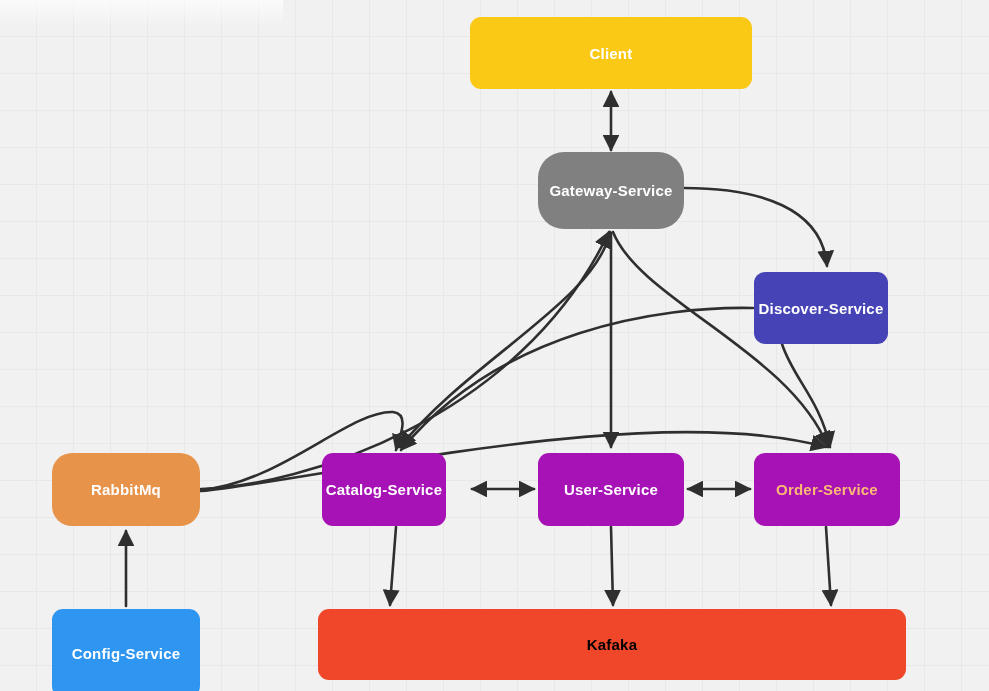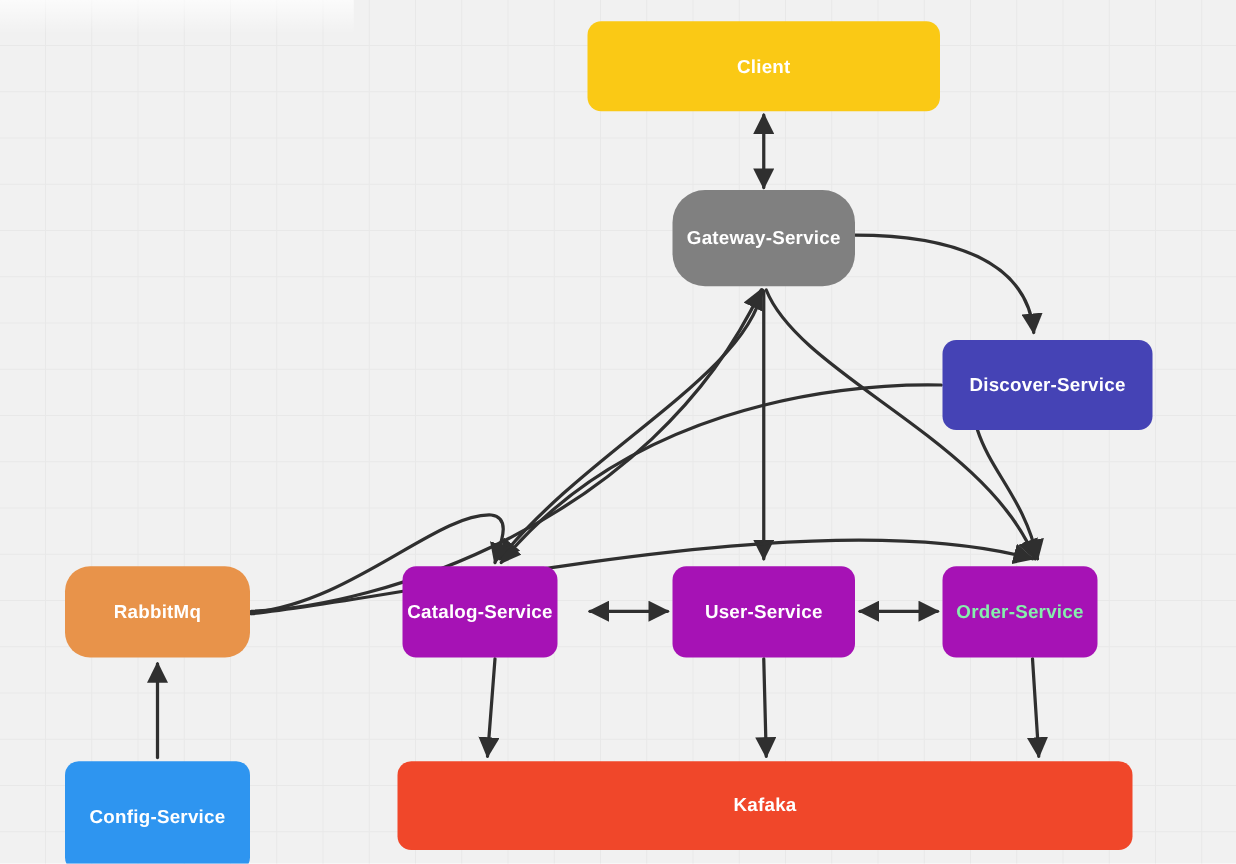--- a/index.html
+++ b/index.html
@@ -111,36 +111,36 @@
     </g>
   </svg>
 
   <div id="node-layer">
       <div class="node" style="left: 470px; top: 17px; width: 282px; height: 72px; background: rgb(250, 201, 21); color: rgb(255, 255, 255);">
         <span class="node-label">Client</span>
       </div>
       <div class="node" style="left: 538px; top: 152px; width: 146px; height: 77px; background: rgb(128, 128, 128); color: rgb(255, 255, 255); border-radius: 26px;">
         <span class="node-label">Gateway-Service</span>
       </div>
-      <div class="node" style="left: 754px; top: 272px; width: 168px; height: 72px; background: rgb(69, 67, 181); color: rgb(255, 255, 255);">
+      <div class="node" style="left: 754px; top: 272px; width: 134px; height: 72px; background: rgb(69, 67, 181); color: rgb(255, 255, 255);">
         <span class="node-label">Discover-Service</span>
       </div>
       <div class="node" style="left: 52px; top: 453px; width: 148px; height: 73px; background: rgb(232, 147, 74); color: rgb(255, 255, 255); border-radius: 20px;">
         <span class="node-label">RabbitMq</span>
       </div>
       <div class="node" style="left: 322px; top: 453px; width: 124px; height: 73px; background: rgb(166, 18, 181); color: rgb(255, 255, 255);">
         <span class="node-label">Catalog-Service</span>
       </div>
       <div class="node" style="left: 538px; top: 453px; width: 146px; height: 73px; background: rgb(166, 18, 181); color: rgb(255, 255, 255);">
         <span class="node-label">User-Service</span>
       </div>
-      <div class="node" style="left: 754px; top: 453px; width: 124px; height: 73px; background: rgb(166, 18, 181); color: #86efac;">
+      <div class="node" style="left: 754px; top: 453px; width: 146px; height: 73px; background: rgb(166, 18, 181); color: #fdba74;">
         <span class="node-label">Order-Service</span>
       </div>
       <div class="node" style="left: 52px; top: 609px; width: 148px; height: 88px; background: rgb(46, 149, 240); color: rgb(255, 255, 255);">
         <span class="node-label">Config-Service</span>
       </div>
-      <div class="node" style="left: 318px; top: 609px; width: 588px; height: 71px; background: rgb(240, 71, 42); color: #ffffff;">
+      <div class="node" style="left: 318px; top: 609px; width: 588px; height: 71px; background: rgb(240, 71, 42); color: #000000;">
         <span class="node-label">Kafaka</span>
       </div>
     </div>
 
 </div>
 
 </body></html>

